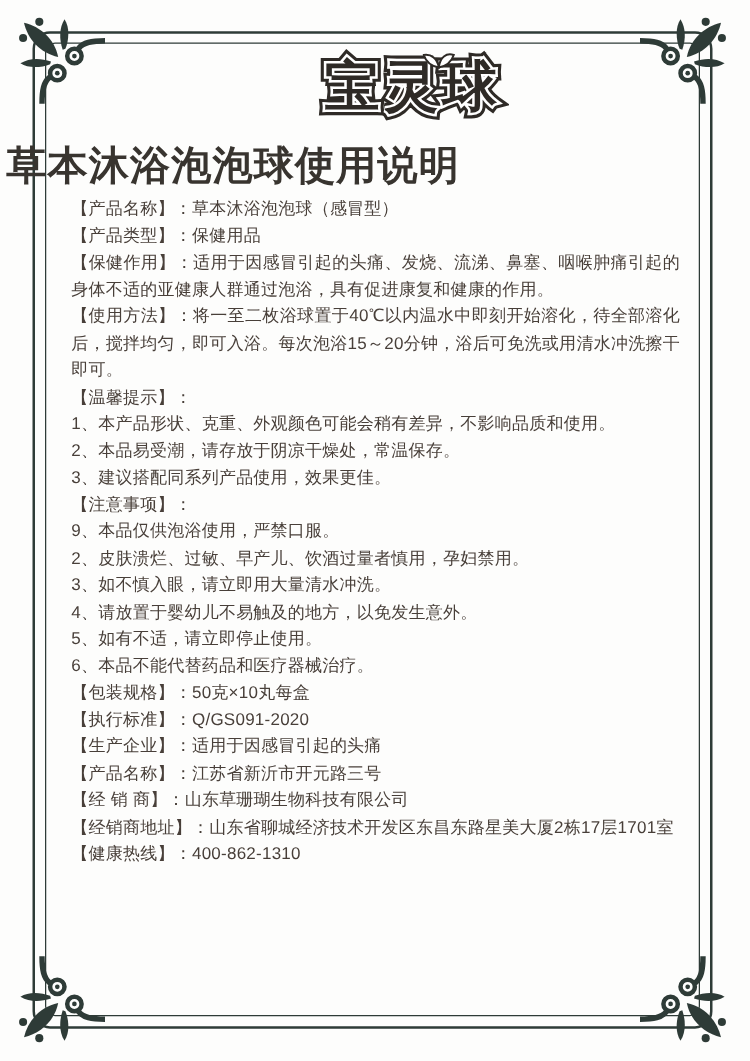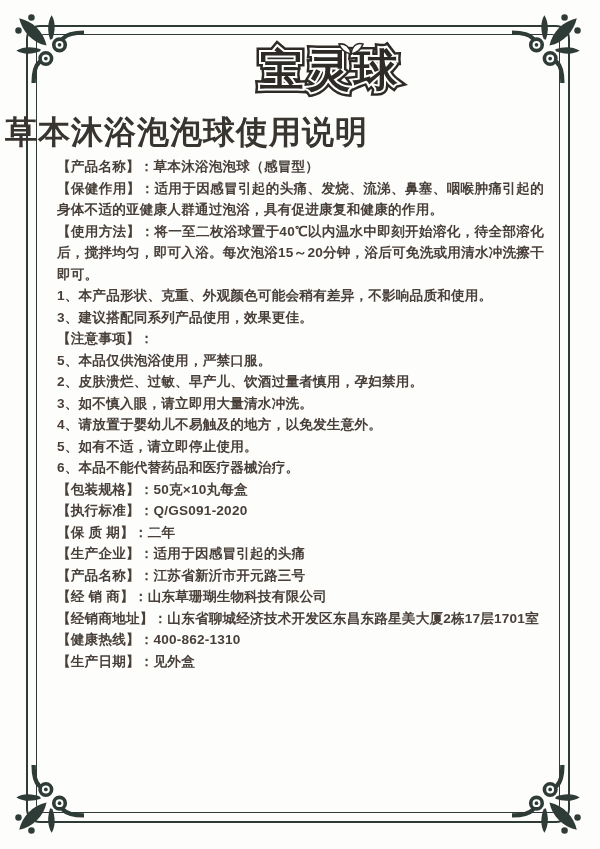--- a/index.html
+++ b/index.html
@@ -43,21 +43,21 @@
   
   .title{
     position:absolute;top:111px;left:5px;width:100%;
     text-align:left;font-size:32px;font-weight:700;
     color:#38342f;letter-spacing:1px;
   }
   
   .content{position:absolute;left:57px;right:56px;top:156px;}
   .content p{
     margin:0;padding:0;
-    font-size:13.6px;font-weight:700;
+    font-size:13.6px;font-weight:400;
     line-height:21.5px;
     color:#483f39;
     text-align:justify;
     letter-spacing:0.2px;
   }
 </style>
 </head>
 <body>
 
 <div class="page">
@@ -151,35 +151,36 @@
         <path d="M13 16 C12 9 7 5 1 6 C3 12 8 15 13 16 Z" fill="#ffffff" stroke="#2e2a26" stroke-width="1.6"></path>
         <path d="M13 16 C14 8 19 4 25 6 C23 12 18 15 13 16 Z" fill="#ffffff" stroke="#2e2a26" stroke-width="1.6"></path>
       </svg>
     </div>
   </div>
 
   <div class="title">草本沐浴泡泡球使用说明</div>
 
   <div class="content">
     <p>【产品名称】：草本沐浴泡泡球（感冒型）</p>
+    <p>【产品类型】：保健用品</p>
     <p>【保健作用】：适用于因感冒引起的头痛、发烧、流涕、鼻塞、咽喉肿痛引起的身体不适的亚健康人群通过泡浴，具有促进康复和健康的作用。</p>
     <p>【使用方法】：将一至二枚浴球置于40℃以内温水中即刻开始溶化，待全部溶化后，搅拌均匀，即可入浴。每次泡浴15～20分钟，浴后可免洗或用清水冲洗擦干即可。</p>
+    <p>【温馨提示】：</p>
     <p>1、本产品形状、克重、外观颜色可能会稍有差异，不影响品质和使用。</p>
+    <p>2、本品易受潮，请存放于阴凉干燥处，常温保存。</p>
     <p>3、建议搭配同系列产品使用，效果更佳。</p>
     <p>【注意事项】：</p>
-    <p>5、本品仅供泡浴使用，严禁口服。</p>
+    <p>9、本品仅供泡浴使用，严禁口服。</p>
     <p>2、皮肤溃烂、过敏、早产儿、饮酒过量者慎用，孕妇禁用。</p>
     <p>3、如不慎入眼，请立即用大量清水冲洗。</p>
     <p>4、请放置于婴幼儿不易触及的地方，以免发生意外。</p>
     <p>5、如有不适，请立即停止使用。</p>
     <p>6、本品不能代替药品和医疗器械治疗。</p>
     <p>【包装规格】：50克×10丸每盒</p>
     <p>【执行标准】：Q/GS091-2020</p>
-    <p>【保 质 期】：二年</p>
     <p>【生产企业】：适用于因感冒引起的头痛</p>
     <p>【产品名称】：江苏省新沂市开元路三号</p>
     <p>【经 销 商】：山东草珊瑚生物科技有限公司</p>
     <p>【经销商地址】：山东省聊城经济技术开发区东昌东路星美大厦2栋17层1701室</p>
     <p>【健康热线】：400-862-1310</p>
-    <p>【生产日期】：见外盒</p>
   </div>
 
 </div>
 
 </body></html>

